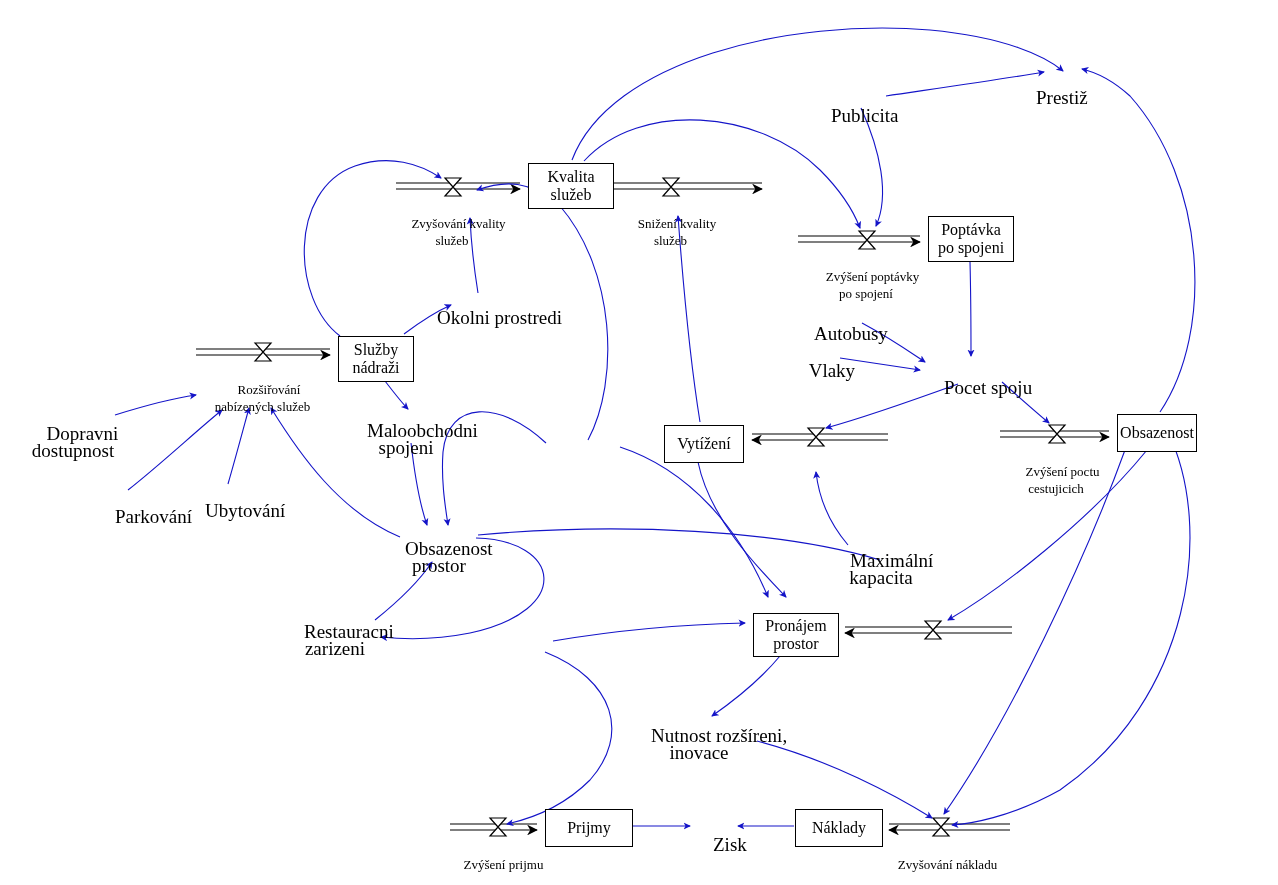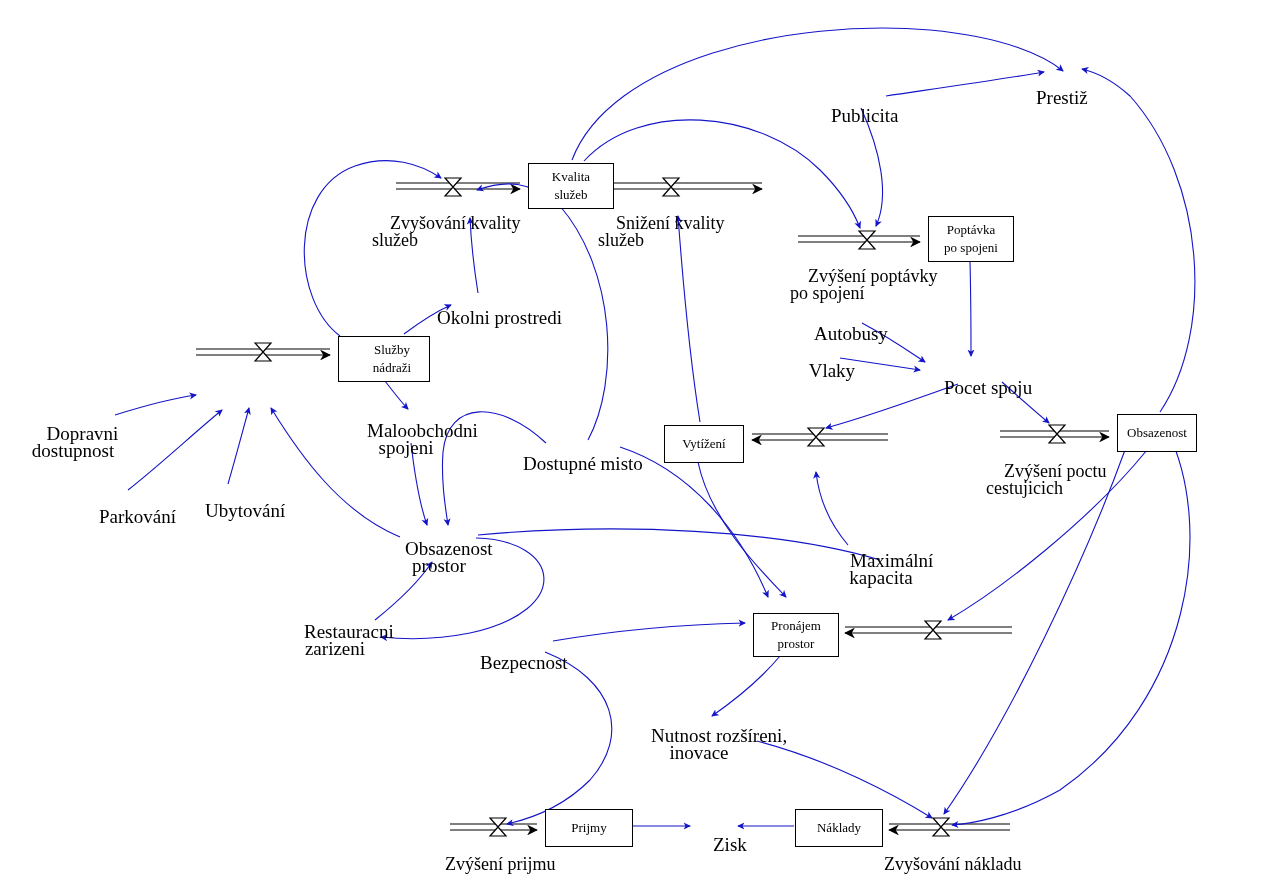--- a/index.html
+++ b/index.html
@@ -12,28 +12,28 @@
   svg{position:absolute;left:0;top:0;width:1278px;height:885px;}
   .lbl{
     position:absolute;
     font-family:"Liberation Serif","DejaVu Serif",serif;
     font-size:19px;color:#000;line-height:17px;text-align:center;
     white-space:pre;pointer-events:auto;
   }
   .stockbox{
     position:absolute;border:1px solid #000;background:#fff;
     font-family:"Liberation Serif","DejaVu Serif",serif;
-    font-size:13px;color:#000;line-height:18px;text-align:center;
+    font-size:16px;color:#000;line-height:18px;text-align:center;
     display:flex;align-items:center;justify-content:center;
     white-space:pre;
   }
   .flowlabel{
     position:absolute;
     font-family:"Liberation Serif","DejaVu Serif",serif;
-    font-size:18px;color:#000;line-height:17px;text-align:left;
+    font-size:13px;color:#000;line-height:17px;text-align:center;
     white-space:pre;
   }
 </style>
 </head>
 <body>
 
 <div id="diagram">
 
   <svg id="links-layer" viewBox="0 0 1278 885">
     <defs>
@@ -162,21 +162,21 @@
   </svg>
 
   <div class="stockbox" style="left:528px;top:163px;width:84px;height:44px;">
     <span>Kvalita
 služeb</span>
   </div>
   <div class="stockbox" style="left:928px;top:216px;width:84px;height:44px;">
     <span>Poptávka
 po spojeni</span>
   </div>
-  <div class="stockbox" style="left:338px;top:336px;width:74px;height:44px;padding-left:16px;">
+  <div class="stockbox" style="left:338px;top:336px;width:74px;height:44px;">
     <span>Služby
 nádraži</span>
   </div>
   <div class="stockbox" style="left:664px;top:425px;width:78px;height:36px;">
     <span>Vytížení</span>
   </div>
   <div class="stockbox" style="left:1117px;top:414px;width:78px;height:36px;">
     <span>Obsazenost</span>
   </div>
   <div class="stockbox" style="left:753px;top:613px;width:84px;height:42px;">
@@ -195,20 +195,24 @@
 služeb</span>
   </div>
   <div class="flowlabel" style="left:598px;top:198px;width:145px;">
     <span>Snižení kvality
 služeb</span>
   </div>
   <div class="flowlabel" style="left:790px;top:251px;width:152px;">
     <span>Zvýšení poptávky
 po spojení</span>
   </div>
+  <div class="flowlabel" style="left:170px;top:364px;width:185px;">
+    <span>Rozšiřování
+nabízených služeb</span>
+  </div>
   <div class="flowlabel" style="left:986px;top:446px;width:140px;">
     <span>Zvýšení poctu
 cestujicich</span>
   </div>
   <div class="flowlabel" style="left:427px;top:839px;width:140px;">
     <span>Zvýšení prijmu</span>
   </div>
   <div class="flowlabel" style="left:866px;top:839px;width:150px;">
     <span>Zvyšování nákladu</span>
   </div>
@@ -232,44 +236,38 @@
     <span>Pocet spoju</span>
   </div>
   <div class="lbl" style="left:20px;top:408px;width:106px;">
     <span>Dopravni
 dostupnost</span>
   </div>
   <div class="lbl" style="left:348px;top:405px;width:116px;">
     <span>Maloobchodni
 spojeni</span>
   </div>
-  <div class="lbl" style="left:504px;top:438px;width:112px;">
-    <span>Dostupné misto</span>
-  </div>
-  <div class="lbl" style="left:80px;top:491px;width:80px;">
+  <div class="lbl" style="left:96px;top:491px;width:80px;">
     <span>Parkování</span>
   </div>
   <div class="lbl" style="left:186px;top:485px;width:80px;">
     <span>Ubytování</span>
   </div>
   <div class="lbl" style="left:386px;top:523px;width:106px;">
     <span>Obsazenost
 prostor</span>
   </div>
   <div class="lbl" style="left:831px;top:535px;width:100px;">
     <span>Maximální
 kapacita</span>
   </div>
   <div class="lbl" style="left:285px;top:606px;width:100px;">
     <span>Restauracni
 zarizeni</span>
   </div>
-  <div class="lbl" style="left:461px;top:637px;width:90px;">
-    <span>Bezpecnost</span>
-  </div>
   <div class="lbl" style="left:632px;top:710px;width:134px;">
     <span>Nutnost rozšíreni,
 inovace</span>
   </div>
   <div class="lbl" style="left:694px;top:819px;width:40px;">
     <span>Zisk</span>
   </div>
 
 </div>
 

